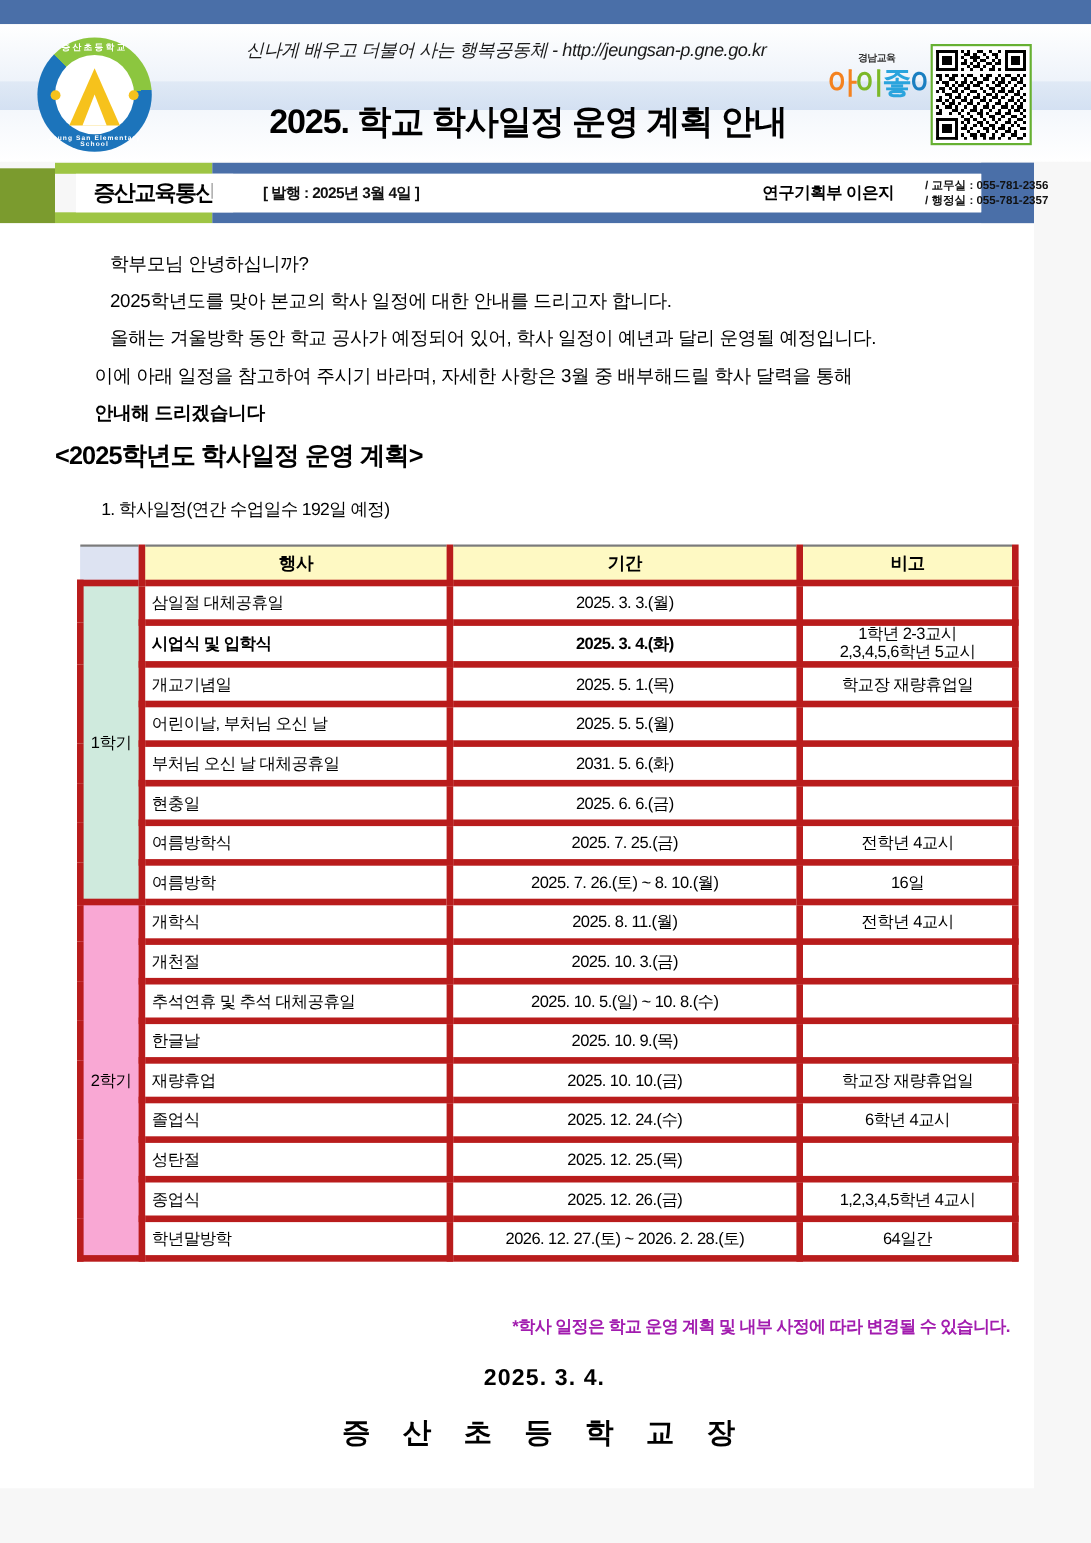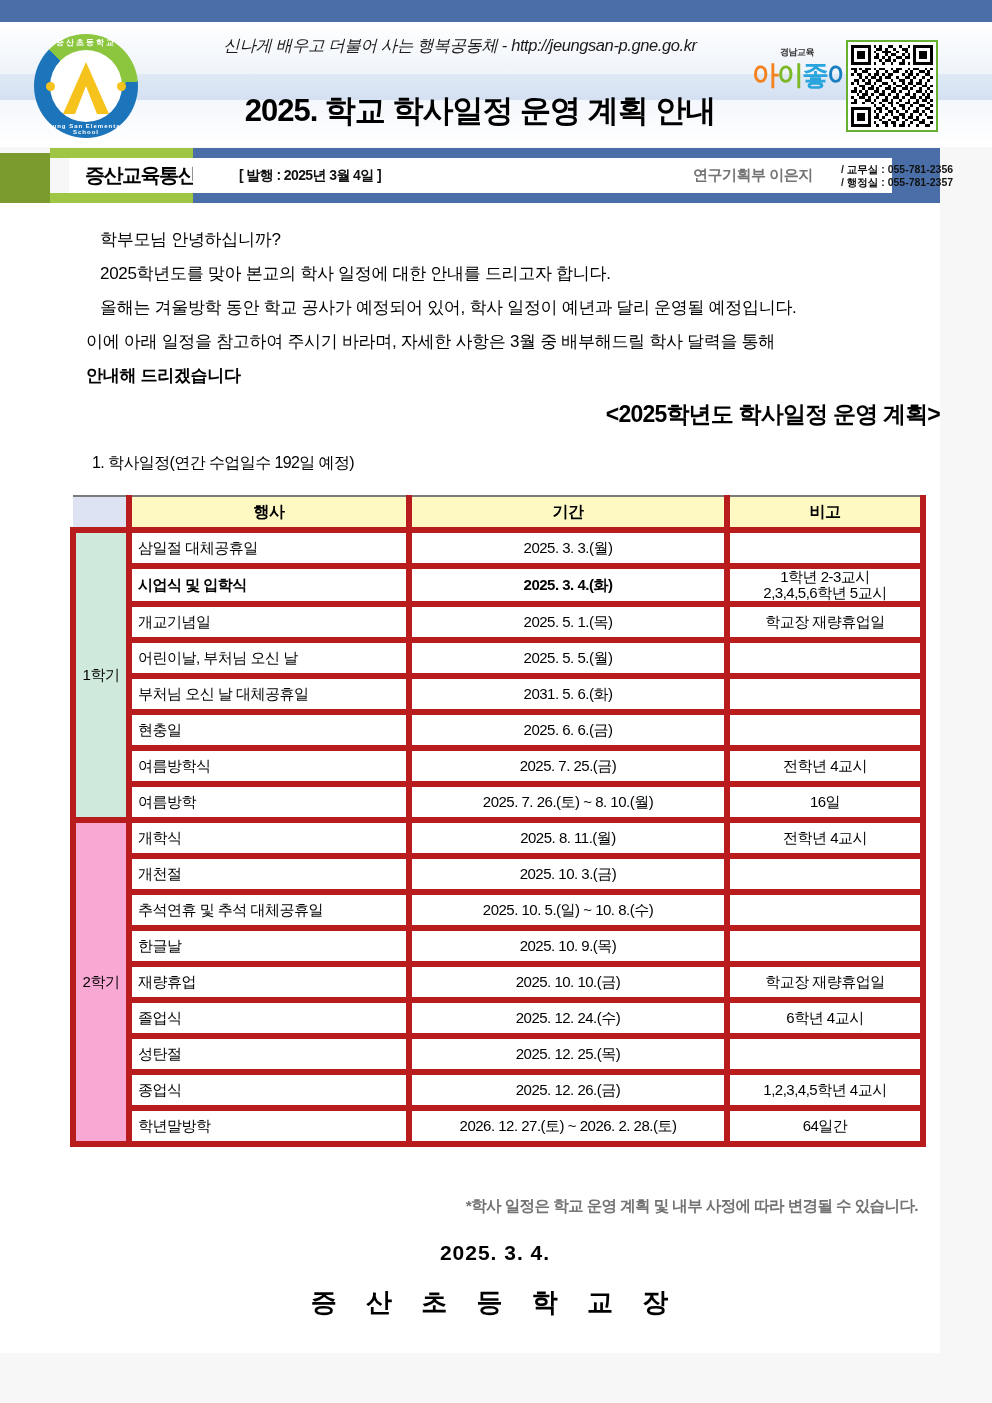--- a/index.html
+++ b/index.html
@@ -234,21 +234,21 @@
     font-weight: bold;
     color: #111;
     letter-spacing: -0.6px;
     white-space: nowrap;
   }
   .subbar .dept {
     position: absolute;
     left: 500px;
     font-size: 15px;
     font-weight: bold;
-    color: #737373;
+    color: #000000;
     letter-spacing: -0.5px;
     white-space: nowrap;
   }
   .subbar .phones {
     position: absolute;
     left: 648px;
     font-size: 10.5px;
     font-weight: bold;
     color: #111;
     line-height: 13px;
@@ -279,21 +279,21 @@
     letter-spacing: -0.3px;
   }
   .body-text p { margin: 0; }
   .ind { text-indent: 14px; }
   .b { font-weight: bold; }
 
   .doc-title {
     position: absolute;
     left: 0; top: 196px;
     width: 890px;
-    text-align: right;
+    text-align: left;
     font-size: 23px;
     font-weight: bold;
     letter-spacing: -0.8px;
     color: #000;
   }
   .section-label {
     position: absolute;
     left: 42px; top: 250px;
     font-size: 16px;
     font-weight: normal;
@@ -345,21 +345,21 @@
   tr.semend td { border-bottom: 3px solid #000; }
 
   .footnote {
     position: absolute;
     left: 0; top: 993px;
     width: 868px;
     text-align: right;
     font-size: 15.5px;
     font-weight: bold;
     letter-spacing: -0.6px;
-    color: #737373;
+    color: #a21caf;
   }
   .sign-date {
     position: absolute;
     left: 0; top: 1038px;
     width: 890px;
     text-align: center;
     font-size: 21px;
     font-weight: bold;
     letter-spacing: 1px;
     color: #000;

